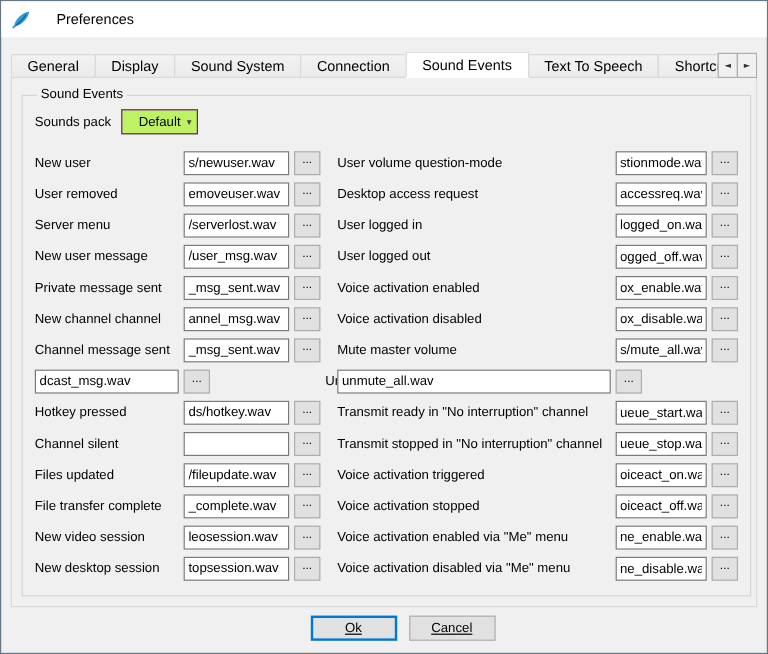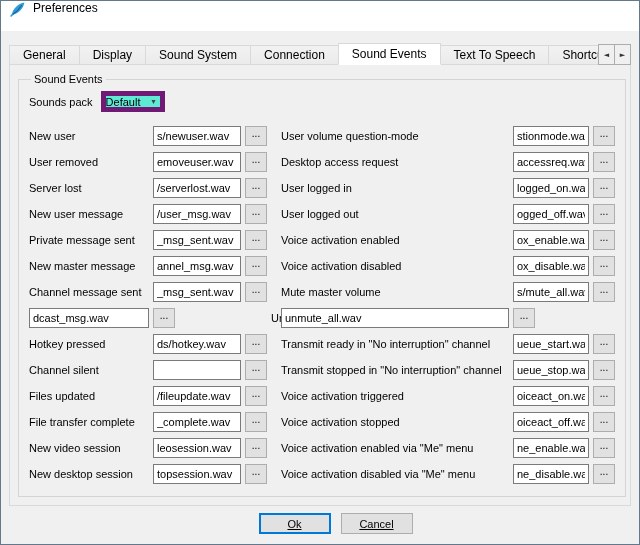--- a/index.html
+++ b/index.html
@@ -10,22 +10,22 @@
     border:1px solid #64788c;
     font-family:"Liberation Sans", sans-serif;
     font-size:11px;
     color:#000;
     position:relative;
     overflow:hidden;
   }
   
   .titlebar {
     height:30px; background:#ffffff;
-    display:flex; 
-    padding:0 8px; gap:7px;
+    display:flex; align-items:center;
+    padding:0 8px; gap:21px;
   }
   .app-icon { width:17px; height:17px; flex:0 0 auto; }
   .title-text { font-size:12px; }
 
   
   .tabbar {
     margin:12px 8px 0 8px;
     height:22px;
     display:flex; align-items:flex-end;
     position:relative; z-index:2;
@@ -71,23 +71,23 @@
     border:1px solid #d5d5d5;
     margin:0; padding:2px 10px 8px 10px;
     height:100%;
   }
   legend { font-size:11px; padding:0 3px; margin-left:2px; }
 
   
   .pack-row { display:flex; align-items:center; gap:8px; margin:4px 0 14px 0; }
   .combo {
     width:64px; height:21px;
-    background:#5eead4; border:5px solid #701a75;
+    background:#bef264; border:1px solid #701a75;
     display:flex; align-items:center; justify-content:space-between;
-    padding:0 4px 0 0;
+    padding:0 4px 0 14px;
   }
   .combo-arrow { font-size:8px; color:#444; font-family:"DejaVu Sans", sans-serif; }
 
   
   .event-row {
     display:grid;
     grid-template-columns:120px 88px 22px 6px 228px 76px 22px;
     column-gap:4px;
     align-items:center;
     margin-bottom:6px;
@@ -183,21 +183,21 @@
           <div class="event-row">
             <span class="lbl">User removed</span>
             <input class="txt" value="emoveuser.wav" style="">
             <button class="dots">...</button>
             <span></span>
             <span class="lbl">Desktop access request</span>
             <input class="txt" value="accessreq.wav" style="">
             <button class="dots">...</button>
           </div>
           <div class="event-row">
-            <span class="lbl">Server lost</span>
+            <span class="lbl">Server menu</span>
             <input class="txt" value="/serverlost.wav" style="">
             <button class="dots">...</button>
             <span></span>
             <span class="lbl">User logged in</span>
             <input class="txt" value="logged_on.wav" style="">
             <button class="dots">...</button>
           </div>
           <div class="event-row">
             <span class="lbl">New user message</span>
             <input class="txt" value="/user_msg.wav" style="">
@@ -210,21 +210,21 @@
           <div class="event-row">
             <span class="lbl">Private message sent</span>
             <input class="txt" value="_msg_sent.wav" style="">
             <button class="dots">...</button>
             <span></span>
             <span class="lbl">Voice activation enabled</span>
             <input class="txt" value="ox_enable.wav" style="">
             <button class="dots">...</button>
           </div>
           <div class="event-row">
-            <span class="lbl">New master message</span>
+            <span class="lbl">New channel channel</span>
             <input class="txt" value="annel_msg.wav" style="">
             <button class="dots">...</button>
             <span></span>
             <span class="lbl">Voice activation disabled</span>
             <input class="txt" value="ox_disable.wav" style="">
             <button class="dots">...</button>
           </div>
           <div class="event-row">
             <span class="lbl">Channel message sent</span>
             <input class="txt" value="_msg_sent.wav" style="">

